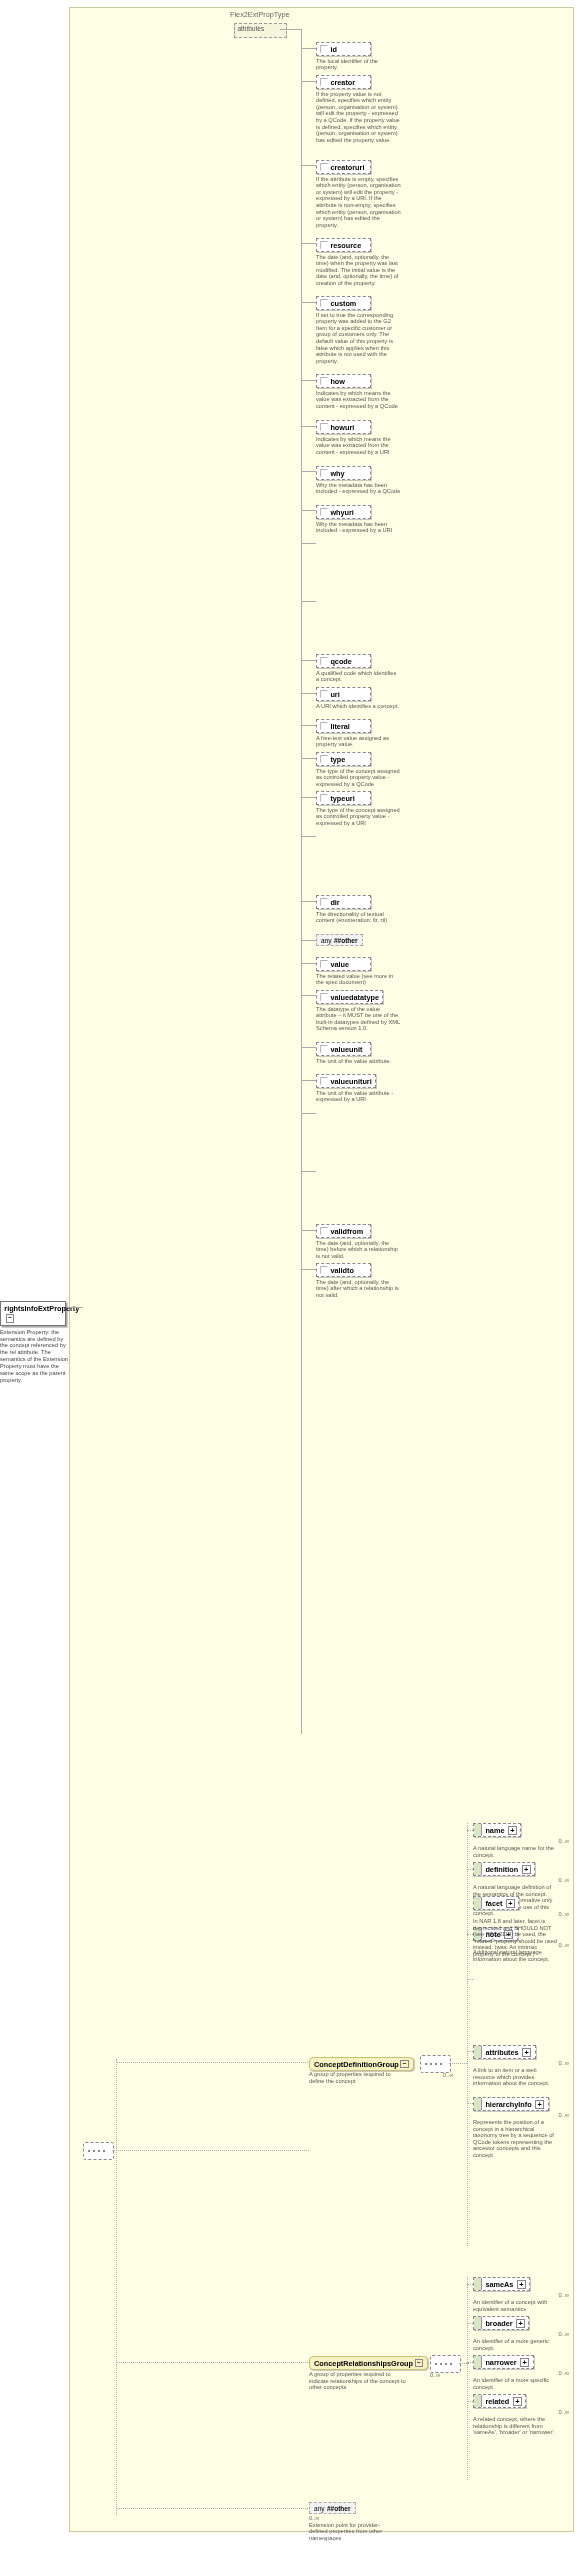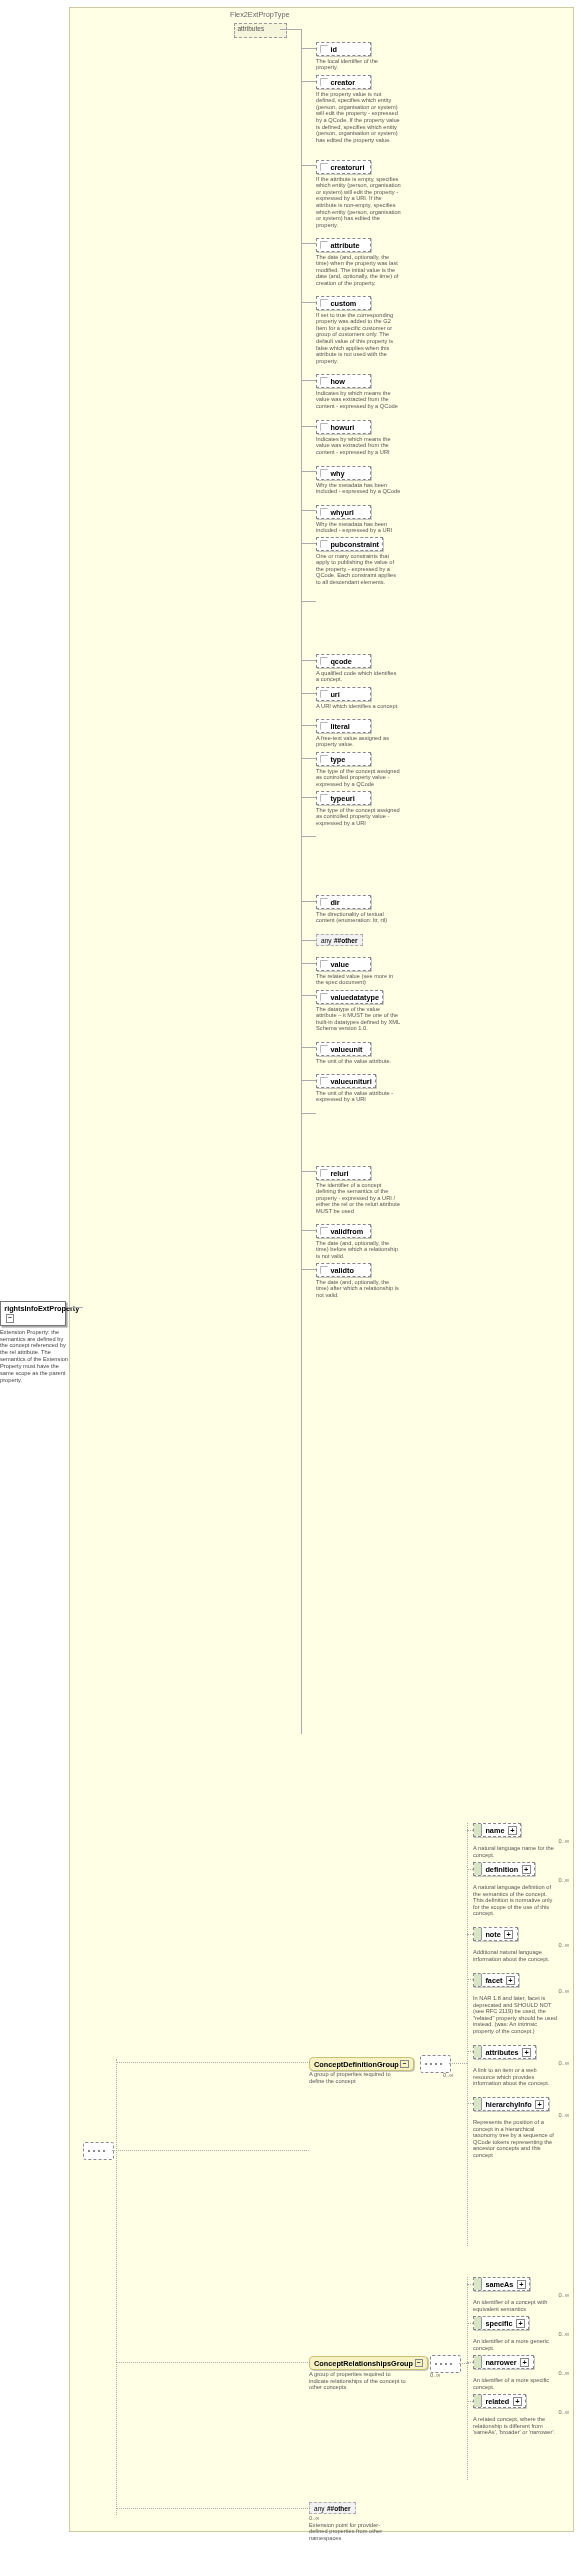--- a/index.html
+++ b/index.html
@@ -81,21 +81,21 @@
     <div class="ahead dashed">
         <span class="tri"></span>
         <span>creatoruri</span>
       </div>
     <div class="adesc">If the attribute is empty, specifies which entity (person, organisation or system) will edit the property - expressed by a URI. If the attribute is non-empty, specifies which entity (person, organisation or system) has edited the property.</div>
   </div>
   <div class="h" style="left:301px;top:165px;width:14.7px"></div>
     <div class="anode" style="top:238px">
     <div class="ahead dashed">
         <span class="tri"></span>
-        <span>attribute</span>
+        <span>resource</span>
       </div>
     <div class="adesc">The date (and, optionally, the time) when the property was last modified. The initial value is the date (and, optionally, the time) of creation of the property.</div>
   </div>
   <div class="h" style="left:301px;top:243px;width:14.7px"></div>
     <div class="anode" style="top:296px">
     <div class="ahead dashed">
         <span class="tri"></span>
         <span>custom</span>
       </div>
     <div class="adesc">If set to true the corresponding property was added to the G2 Item for a specific customer or group of customers only. The default value of this property is false which applies when this attribute is not used with the property.</div>
@@ -126,27 +126,20 @@
   </div>
   <div class="h" style="left:301px;top:471px;width:14.7px"></div>
     <div class="anode" style="top:505px">
     <div class="ahead dashed">
         <span class="tri"></span>
         <span>whyuri</span>
       </div>
     <div class="adesc">Why the metadata has been included - expressed by a URI</div>
   </div>
   <div class="h" style="left:301px;top:510px;width:14.7px"></div>
-    <div class="anode" style="top:537px">
-    <div class="ahead dashed">
-        <span class="tri"></span>
-        <span>pubconstraint</span>
-      </div>
-    <div class="adesc">One or many constraints that apply to publishing the value of the property - expressed by a QCode. Each constraint applies to all descendant elements.</div>
-  </div>
   <div class="h" style="left:301px;top:543px;width:14.7px"></div>
   <div class="h" style="left:301px;top:601px;width:14.7px"></div>
     <div class="anode" style="top:654px">
     <div class="ahead dashed">
         <span class="tri"></span>
         <span>qcode</span>
       </div>
     <div class="adesc">A qualified code which identifies a concept.</div>
   </div>
   <div class="h" style="left:301px;top:660px;width:14.7px"></div>
@@ -224,27 +217,20 @@
   <div class="h" style="left:301px;top:1047px;width:14.7px"></div>
     <div class="anode" style="top:1074px">
     <div class="ahead dashed">
         <span class="tri"></span>
         <span>valueunituri</span>
       </div>
     <div class="adesc">The unit of the value attribute - expressed by a URI</div>
   </div>
   <div class="h" style="left:301px;top:1080px;width:14.7px"></div>
   <div class="h" style="left:301px;top:1113px;width:14.7px"></div>
-    <div class="anode" style="top:1166px">
-    <div class="ahead dashed">
-        <span class="tri"></span>
-        <span>reluri</span>
-      </div>
-    <div class="adesc">The identifier of a concept defining the semantics of the property - expressed by a URI / either the rel or the reluri attribute MUST be used</div>
-  </div>
   <div class="h" style="left:301px;top:1171px;width:14.7px"></div>
     <div class="anode" style="top:1224px">
     <div class="ahead dashed">
         <span class="tri"></span>
         <span>validfrom</span>
       </div>
     <div class="adesc">The date (and, optionally, the time) before which a relationship is not valid.</div>
   </div>
   <div class="h" style="left:301px;top:1230px;width:14.7px"></div>
     <div class="anode" style="top:1263px">
@@ -289,21 +275,21 @@
     <div class="enode" style="top:1927px">
       <div class="ehead dashed">
         <span class="bar"></span>
         <span>note</span>
         <span class="plus">+</span>
       </div>
       <div class="ecard">0..∞</div>
       <div class="edesc">Additional natural language information about the concept.</div>
     </div>
     <div class="h d" style="left:467px;top:1934px;width:5.7px"></div>
-    <div class="enode" style="top:1973px">
+    <div class="enode" style="top:1896px">
       <div class="ehead dashed">
         <span class="bar"></span>
         <span>facet</span>
         <span class="plus">+</span>
       </div>
       <div class="ecard">0..∞</div>
       <div class="edesc">In NAR 1.8 and later, facet is deprecated and SHOULD NOT (see RFC 2119) be used, the "related" property should be used instead. (was: An intrinsic property of the concept.)</div>
     </div>
     <div class="h d" style="left:467px;top:1979px;width:5.7px"></div>
     <div class="enode" style="top:2045px">
@@ -343,21 +329,21 @@
         <span>sameAs</span>
         <span class="plus">+</span>
       </div>
       <div class="ecard">0..∞</div>
       <div class="edesc">An identifier of a concept with equivalent semantics</div>
     </div>
     <div class="h d" style="left:467px;top:2284px;width:5.7px"></div>
     <div class="enode" style="top:2316px">
       <div class="ehead dashed">
         <span class="bar"></span>
-        <span>specific</span>
+        <span>broader</span>
         <span class="plus">+</span>
       </div>
       <div class="ecard">0..∞</div>
       <div class="edesc">An identifier of a more generic concept.</div>
     </div>
     <div class="h d" style="left:467px;top:2323px;width:5.7px"></div>
     <div class="enode" style="top:2355px">
       <div class="ehead dashed">
         <span class="bar"></span>
         <span>narrower</span>

